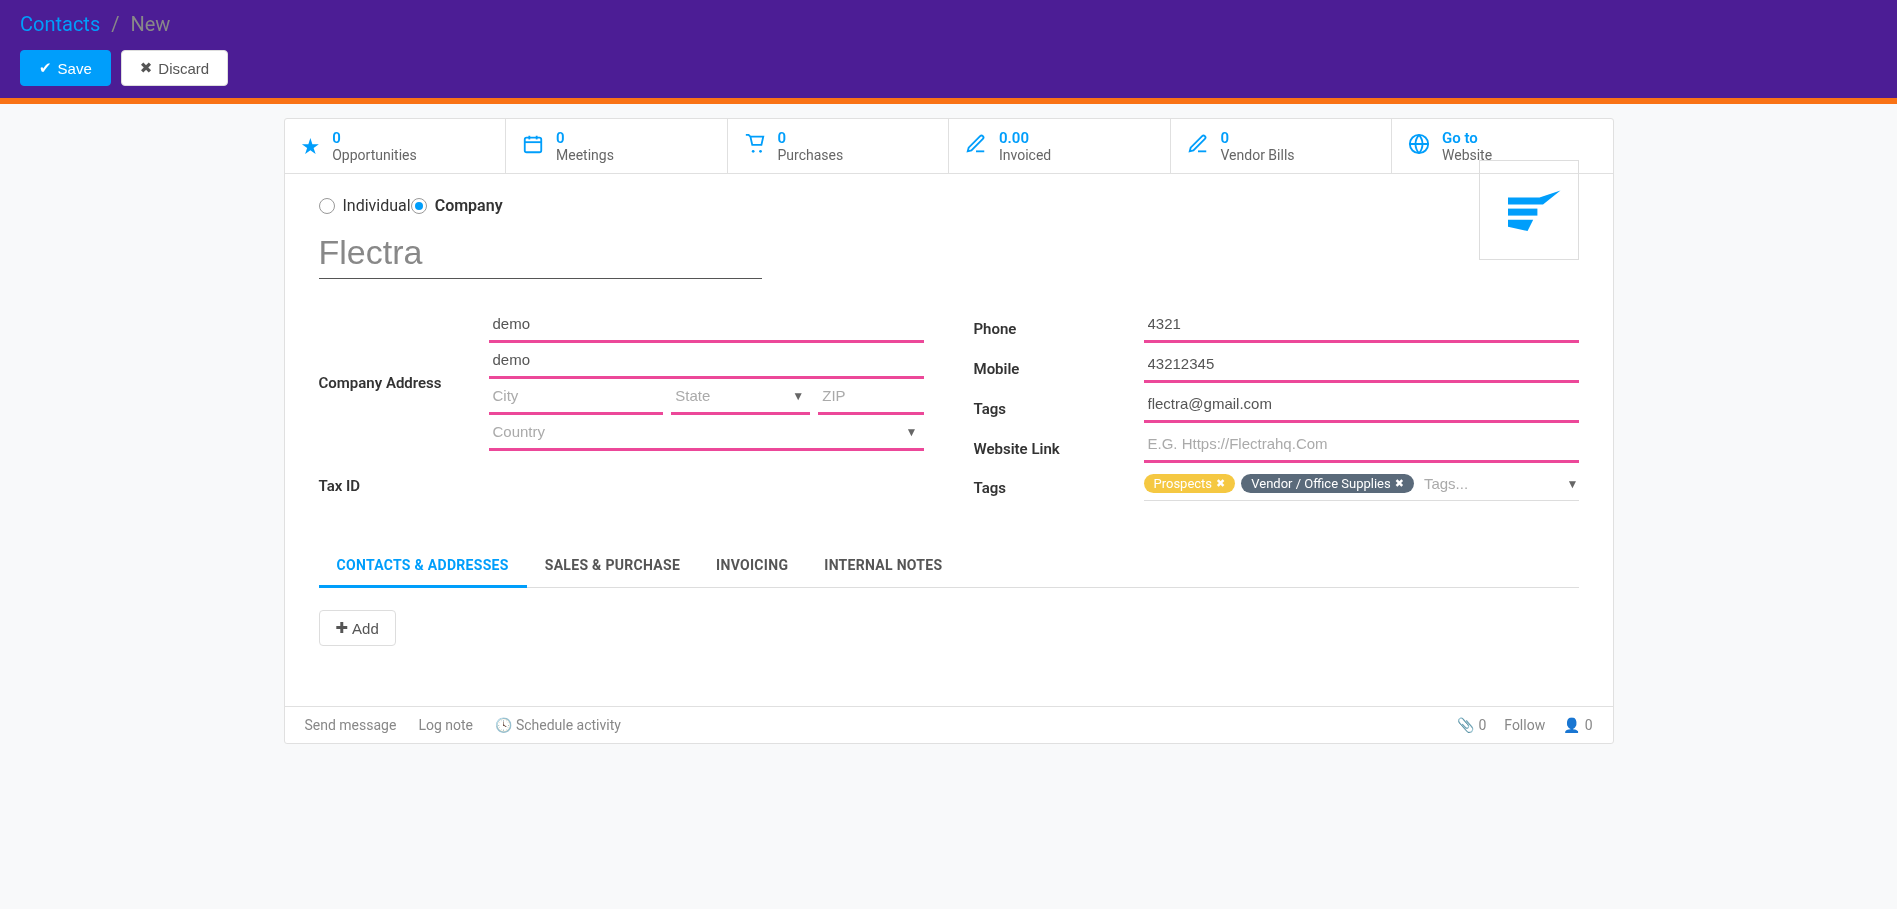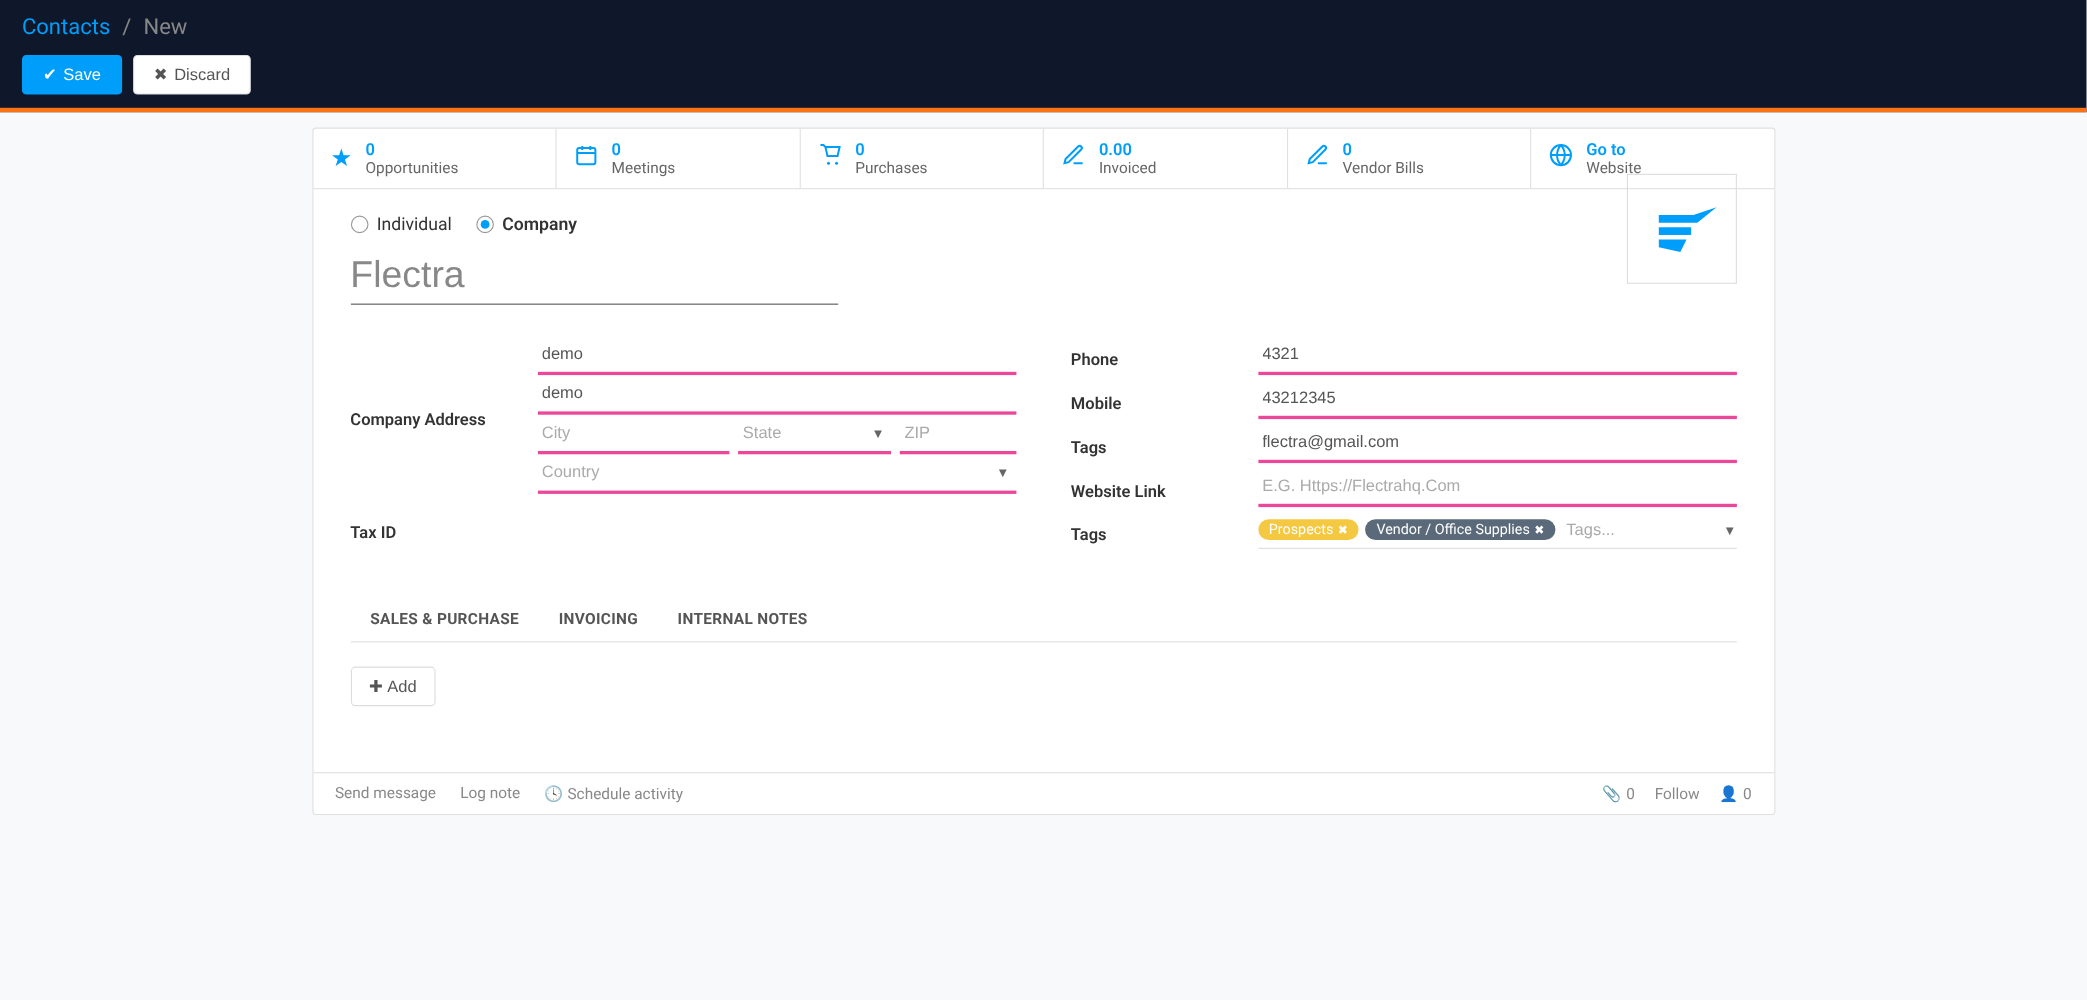--- a/index.html
+++ b/index.html
@@ -1,39 +1,39 @@
 <!DOCTYPE html>
 <html><head>
 <meta charset="utf-8">
 <style>
 * { box-sizing: border-box; margin: 0; padding: 0; }
 body { font-family: -apple-system, BlinkMacSystemFont, "Segoe UI", Roboto, sans-serif; background: #f8f9fa; color: #4c4c4c; font-size: 14px; }
 
-.header-bar { background: #0f172a; padding: 12px 20px; border-bottom: 4px solid #f97316; }
+.header-bar { background: #4c1d95; padding: 12px 20px; border-bottom: 6px solid #f97316; }
 .breadcrumb { font-size: 20px; margin-bottom: 14px; }
 .breadcrumb a { color: #009efb; text-decoration: none; }
 .breadcrumb .sep { color: #888; margin: 0 6px; }
 .breadcrumb .current { color: #888; }
 .btn-row { display: flex; gap: 10px; }
 .btn { padding: 8px 18px; border-radius: 4px; font-size: 15px; cursor: pointer; border: 1px solid #ddd; background: #fff; color: #555; display: inline-flex; align-items: center; gap: 6px; }
 .btn-primary { background: #009efb; border-color: #009efb; color: #fff; }
 
 .main-wrap { display: flex; justify-content: center; padding: 0 20px; margin-top: 14px; }
 .form-card { background: #fff; width: 1330px; border: 1px solid #e0e0e0; border-radius: 3px; }
 
 .stat-bar { display: flex; border-bottom: 1px solid #e0e0e0; }
 .stat-btn { flex: 1; padding: 10px 16px; border-right: 1px solid #e0e0e0; display: flex; align-items: center; gap: 12px; cursor: pointer; }
 .stat-btn:last-child { border-right: none; }
 .stat-icon { color: #009efb; font-size: 22px; }
 .stat-text { display: flex; flex-direction: column; }
 .stat-value { color: #009efb; font-weight: 600; font-size: 15px; }
 .stat-label { color: #666; font-size: 14px; }
 
 .form-body { padding: 22px 34px; }
-.type-radio { display: flex; gap: 22px; align-items: center; margin-bottom: 12px; }
+.type-radio { display: flex; align-items: center; margin-bottom: 12px; }
 .radio-item { display: inline-flex; align-items: center; gap: 8px; font-size: 16px; color: #333; cursor: pointer; }
 .radio-circle { width: 16px; height: 16px; border: 1px solid #999; border-radius: 50%; display: inline-flex; align-items: center; justify-content: center; }
 .radio-circle.checked::after { content: ''; width: 8px; height: 8px; background: #009efb; border-radius: 50%; }
 .radio-item.checked { font-weight: 600; }
 .name-input { flex: 1; font-size: 34px; color: #888; border: none; border-bottom: 1px solid #555; padding: 6px 0; outline: none; background: transparent; }
 .name-input::placeholder { color: #888; }
 .avatar-box { width: 100px; height: 100px; border: 1px solid #ddd; display: flex; align-items: center; justify-content: center; margin-top: -36px; }
 .avatar-box svg { width: 70px; height: 70px; }
 
 .fields-row { display: flex; gap: 50px; }
@@ -246,20 +246,21 @@
                 </span>
                 <input class="text-input" style="border: none;" placeholder="Tags...">
                 <span class="select-caret" style="position:static">▼</span>
               </div>
             </div>
           </div>
         </div>
       </div>
 
       <div class="tabs-row">
+        <div class="tab active">CONTACTS &amp; ADDRESSES</div>
         <div class="tab">SALES &amp; PURCHASE</div>
         <div class="tab">INVOICING</div>
         <div class="tab">INTERNAL NOTES</div>
       </div>
 
       <div class="tab-content">
         <button class="add-btn">
           <span>✚</span>
           <span>Add</span>
         </button>

